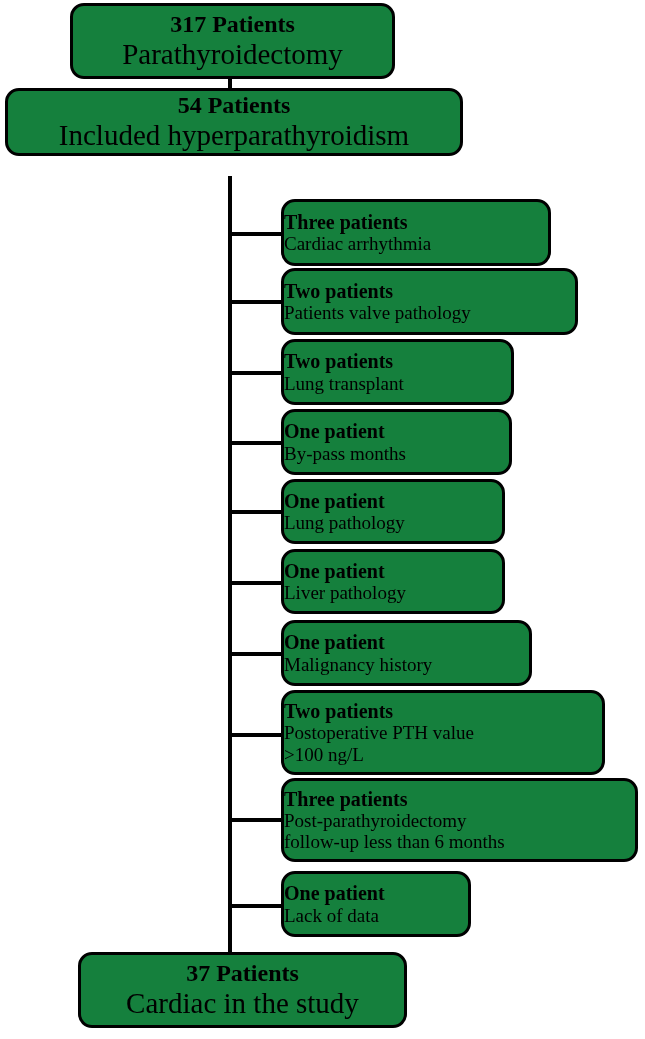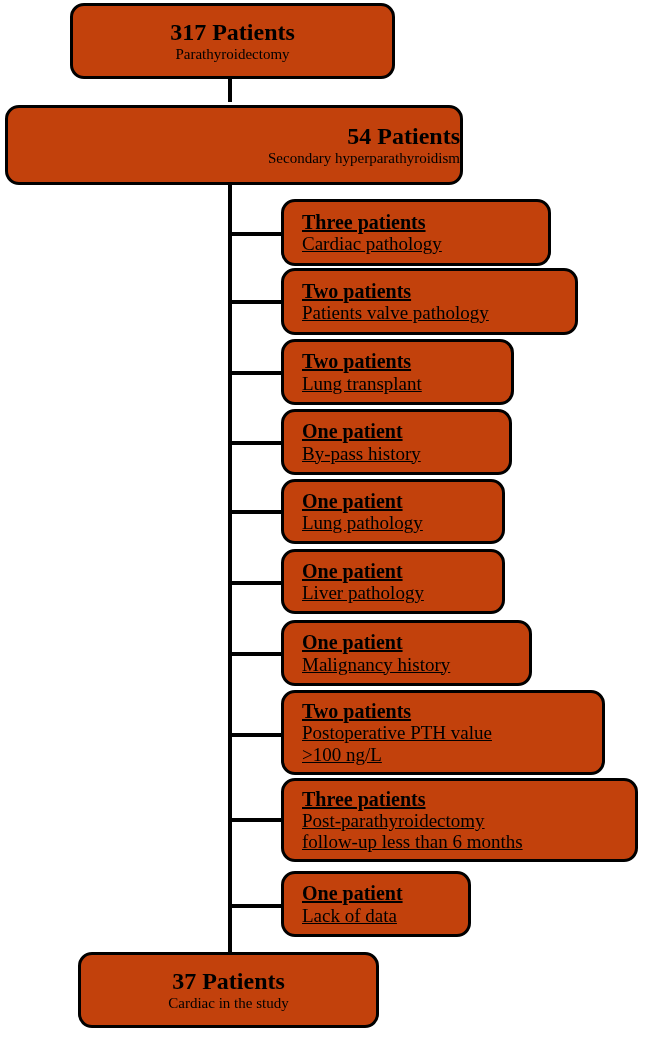--- a/index.html
+++ b/index.html
@@ -20,52 +20,51 @@
     width: 645px;
     height: 1039px;
   }
 
   
   .node {
     position: absolute;
     box-sizing: border-box;
     border: 3px solid #000000;
     border-radius: 14px;
-    background: #c2410c;
+    background: #15803d;
     display: flex;
     flex-direction: column;
     justify-content: center;
     z-index: 3;
   }
 
   .node.center {
     align-items: center;
     text-align: center;
   }
   .node.left {
     align-items: flex-start;
     text-align: left;
-    padding-left: 18px;
-    text-decoration: underline;
+    padding-left: 0;
   }
 
   .node-title {
     font-weight: bold;
     line-height: 1.12;
     white-space: nowrap;
   }
   .node-sub {
     font-weight: normal;
     line-height: 1.12;
     white-space: nowrap;
   }
 
   
   .stage .node-title { font-size: 24px; }
-  .stage .node-sub   { font-size: 15px; }
+  .stage .node-sub   { font-size: 29px; }
 
   
   .excl .node-title { font-size: 20px; }
   .excl .node-sub   { font-size: 19px; }
 
   
   .vline {
     position: absolute;
     width: 4px;
     background: #000000;
@@ -96,48 +95,48 @@
   <div class="hline" style="left:228px; top:652px; width:56px;"></div>
   <div class="hline" style="left:228px; top:733px; width:56px;"></div>
   <div class="hline" style="left:228px; top:818px; width:56px;"></div>
   <div class="hline" style="left:228px; top:904px; width:56px;"></div>
 
   <div class="node center stage" style="left:70px; top:3px; width:325px; height:76px;">
     <div class="node-title">317 Patients</div>
     <div class="node-sub">Parathyroidectomy</div>
   </div>
 
-  <div class="node center stage" style="left:5px; top:105px; width:458px; height:80px;align-items:flex-end;">
+  <div class="node center stage" style="left:5px; top:88px; width:458px; height:68px;">
     <div class="node-title">54 Patients</div>
-    <div class="node-sub">Secondary hyperparathyroidism</div>
+    <div class="node-sub">Included hyperparathyroidism</div>
   </div>
 
-  <div class="node center stage" style="left:78px; top:952px; width:301px; height:76px;">
+  <div class="node center stage" style="left:78px; top:952px; width:329px; height:76px;">
     <div class="node-title">37 Patients</div>
     <div class="node-sub">Cardiac in the study</div>
   </div>
 
   <div class="node left excl" style="left:281px; top:199px; width:270px; height:67px;">
     <div class="node-title">Three patients</div>
-    <div class="node-sub">Cardiac pathology</div>
+    <div class="node-sub">Cardiac arrhythmia</div>
   </div>
 
   <div class="node left excl" style="left:281px; top:268px; width:297px; height:67px;">
     <div class="node-title">Two patients</div>
     <div class="node-sub">Patients valve pathology</div>
   </div>
 
   <div class="node left excl" style="left:281px; top:339px; width:233px; height:66px;">
     <div class="node-title">Two patients</div>
     <div class="node-sub">Lung transplant</div>
   </div>
 
   <div class="node left excl" style="left:281px; top:409px; width:231px; height:66px;">
     <div class="node-title">One patient</div>
-    <div class="node-sub">By-pass history</div>
+    <div class="node-sub">By-pass months</div>
   </div>
 
   <div class="node left excl" style="left:281px; top:479px; width:224px; height:65px;">
     <div class="node-title">One patient</div>
     <div class="node-sub">Lung pathology</div>
   </div>
 
   <div class="node left excl" style="left:281px; top:549px; width:224px; height:65px;">
     <div class="node-title">One patient</div>
     <div class="node-sub">Liver pathology</div>

